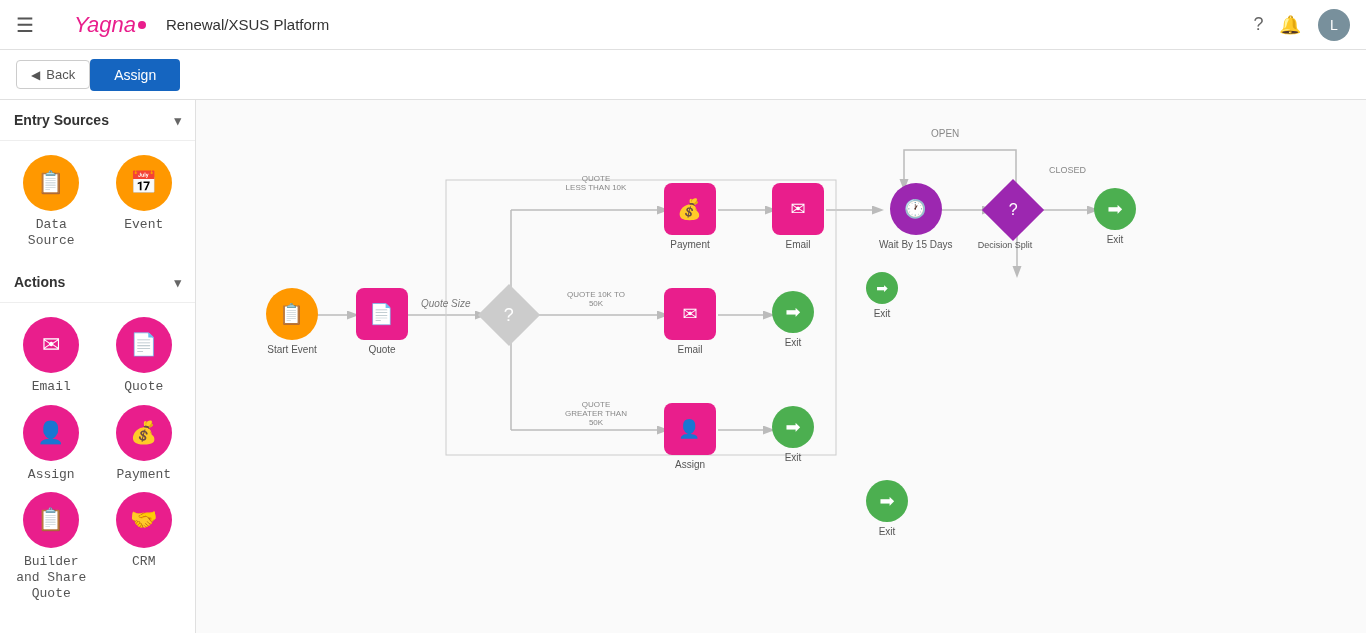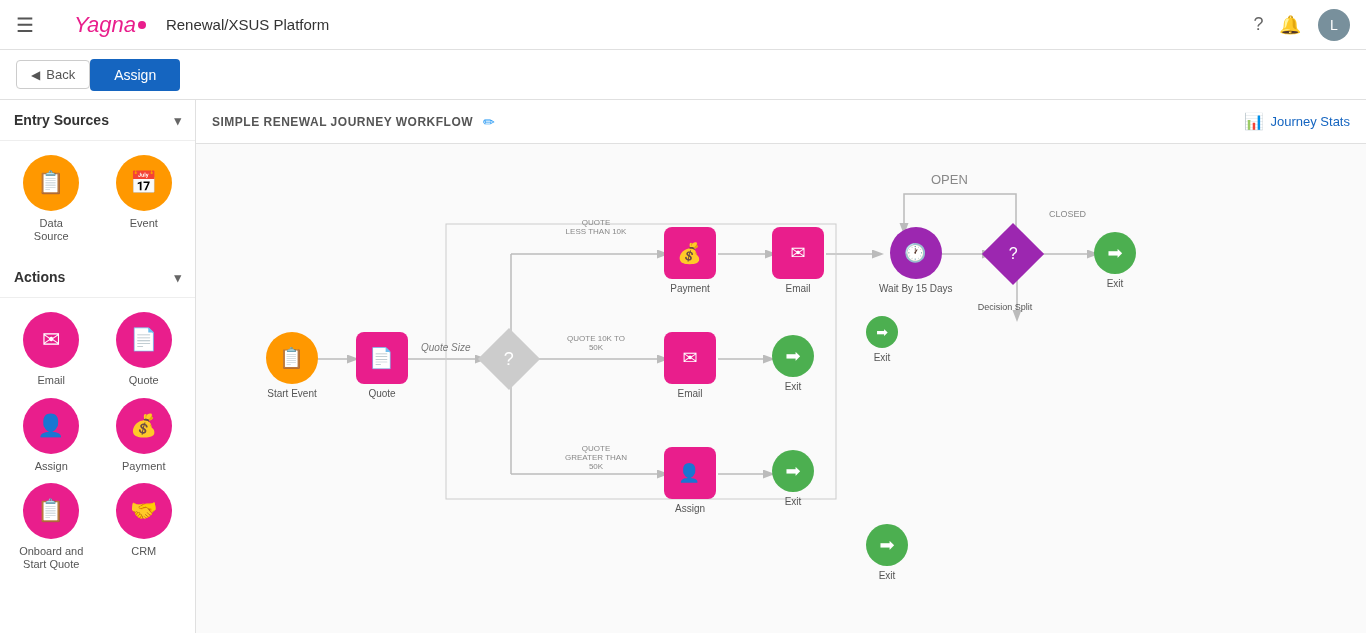--- a/index.html
+++ b/index.html
@@ -59,21 +59,21 @@
       display: flex; flex-direction: column; align-items: center;
       gap: 6px; cursor: pointer;
     }
     .sidebar-icon {
       width: 56px; height: 56px; border-radius: 50%;
       display: flex; align-items: center; justify-content: center;
       font-size: 22px; color: #fff;
     }
     .icon-orange { background: #ff9800; }
     .icon-pink { background: #e91e8c; }
-    .sidebar-label { font-size: 11px; color: #555; text-align: center; line-height: 1.2; }
+    .sidebar-label { font-size: 13px; color: #555; text-align: center; line-height: 1.2; font-family: Liberation Mono, monospace; }
 
     
     .canvas-area {
       flex: 1; overflow: auto; background: #fafafa; position: relative;
     }
     .canvas-header {
       display: flex; align-items: center; padding: 12px 16px;
       background: #fff; border-bottom: 1px solid #e0e0e0;
     }
     .canvas-title { font-size: 12px; font-weight: 700; color: #555; letter-spacing: 0.5px; text-transform: uppercase; }
@@ -206,38 +206,30 @@
       <div class="sidebar-item">
         <div class="sidebar-icon icon-pink">👤</div>
         <span class="sidebar-label">Assign</span>
       </div>
       <div class="sidebar-item">
         <div class="sidebar-icon icon-pink">💰</div>
         <span class="sidebar-label">Payment</span>
       </div>
       <div class="sidebar-item">
         <div class="sidebar-icon icon-pink">📋</div>
-        <span class="sidebar-label">Onboard and Start Quote</span>
+        <span class="sidebar-label">Builder and Share Quote</span>
       </div>
       <div class="sidebar-item">
         <div class="sidebar-icon icon-pink">🤝</div>
         <span class="sidebar-label">CRM</span>
       </div>
     </div>
   </div>
 
   <div class="canvas-area">
-    <div class="canvas-header">
-      <span class="canvas-title">SIMPLE RENEWAL JOURNEY WORKFLOW</span>
-      <span class="canvas-edit-icon">✏</span>
-      <div class="journey-stats-link">
-        <span class="stats-icon">📊</span>
-        <span>Journey Stats</span>
-      </div>
-    </div>
 
     <div style="position:relative; overflow:auto; width:100%; height:calc(100% - 46px);">
       <div class="canvas-content">
 
         <svg class="wf-svg">
 
           <line x1="83" y1="195" x2="140" y2="195" stroke="#bbb" stroke-width="1.5" marker-end="url(#arrow)"></line>
 
           <line x1="192" y1="195" x2="268" y2="195" stroke="#bbb" stroke-width="1.5" marker-end="url(#arrow)"></line>
 
@@ -302,27 +294,27 @@
         <div class="wf-node" style="left:556px; top:63px;">
           <div class="node-square icon-pink" style="font-size:18px;">✉</div>
           <span class="node-label">Email</span>
         </div>
 
         <div class="wf-node" style="left:663px; top:63px;">
           <div class="wait-node" style="font-size:18px;">🕐</div>
           <span class="node-label">Wait By 15 Days</span>
         </div>
 
-        <div style="position:absolute; left:715px; top:8px; font-size:13px; color:#888;">OPEN</div>
+        <div style="position:absolute; left:715px; top:8px; font-size:10px; color:#888;">OPEN</div>
 
         <div style="position:absolute; left:775px; top:68px;">
           <div class="decision-node">
             <span class="decision-inner">?</span>
           </div>
-          <div style="font-size:9px; color:#555; text-align:center; margin-top:26px; white-space:nowrap; margin-left:-16px;">Decision Split</div>
+          <div style="font-size:9px; color:#555; text-align:center; margin-top:8px; white-space:nowrap; margin-left:-16px;">Decision Split</div>
         </div>
 
         <div style="position:absolute; left:833px; top:45px; font-size:9px; color:#888;">CLOSED</div>
 
         <div class="wf-node" style="left:878px; top:68px;">
           <div class="exit-node">➡</div>
           <span class="node-label">Exit</span>
         </div>
 
         <div class="wf-node" style="left:650px; top:152px;">

